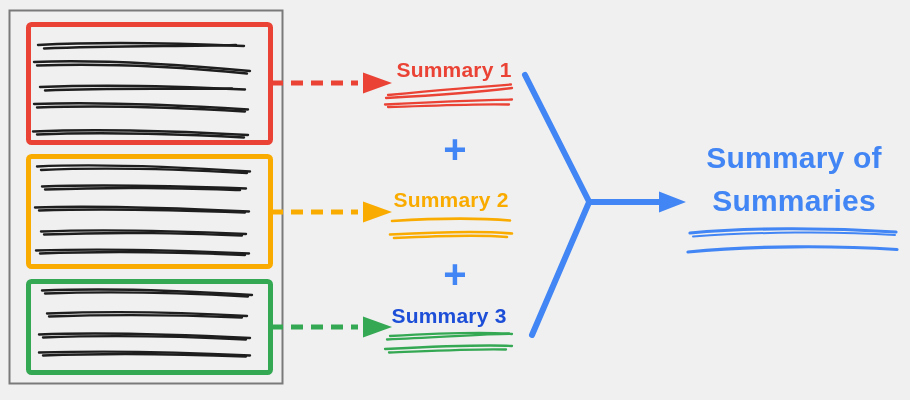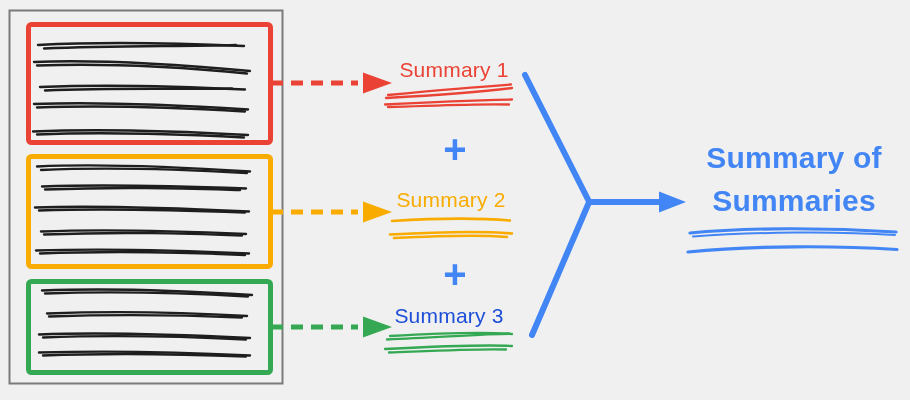--- a/index.html
+++ b/index.html
@@ -8,21 +8,21 @@
     width:910px;height:400px;
     overflow:hidden;
     font-family:"Liberation Sans",sans-serif;
   }
   svg{position:absolute;left:0;top:0;}
   .label{
     position:absolute;
     width:140px;
     text-align:center;
     font-size:21px;
-    font-weight:400;
+    font-weight:700;
     line-height:21px;
     letter-spacing:.2px;
     white-space:nowrap;
   }
   .plus{
     position:absolute;
     width:40px;height:40px;
     text-align:center;
     font-size:40px;
     font-weight:700;

